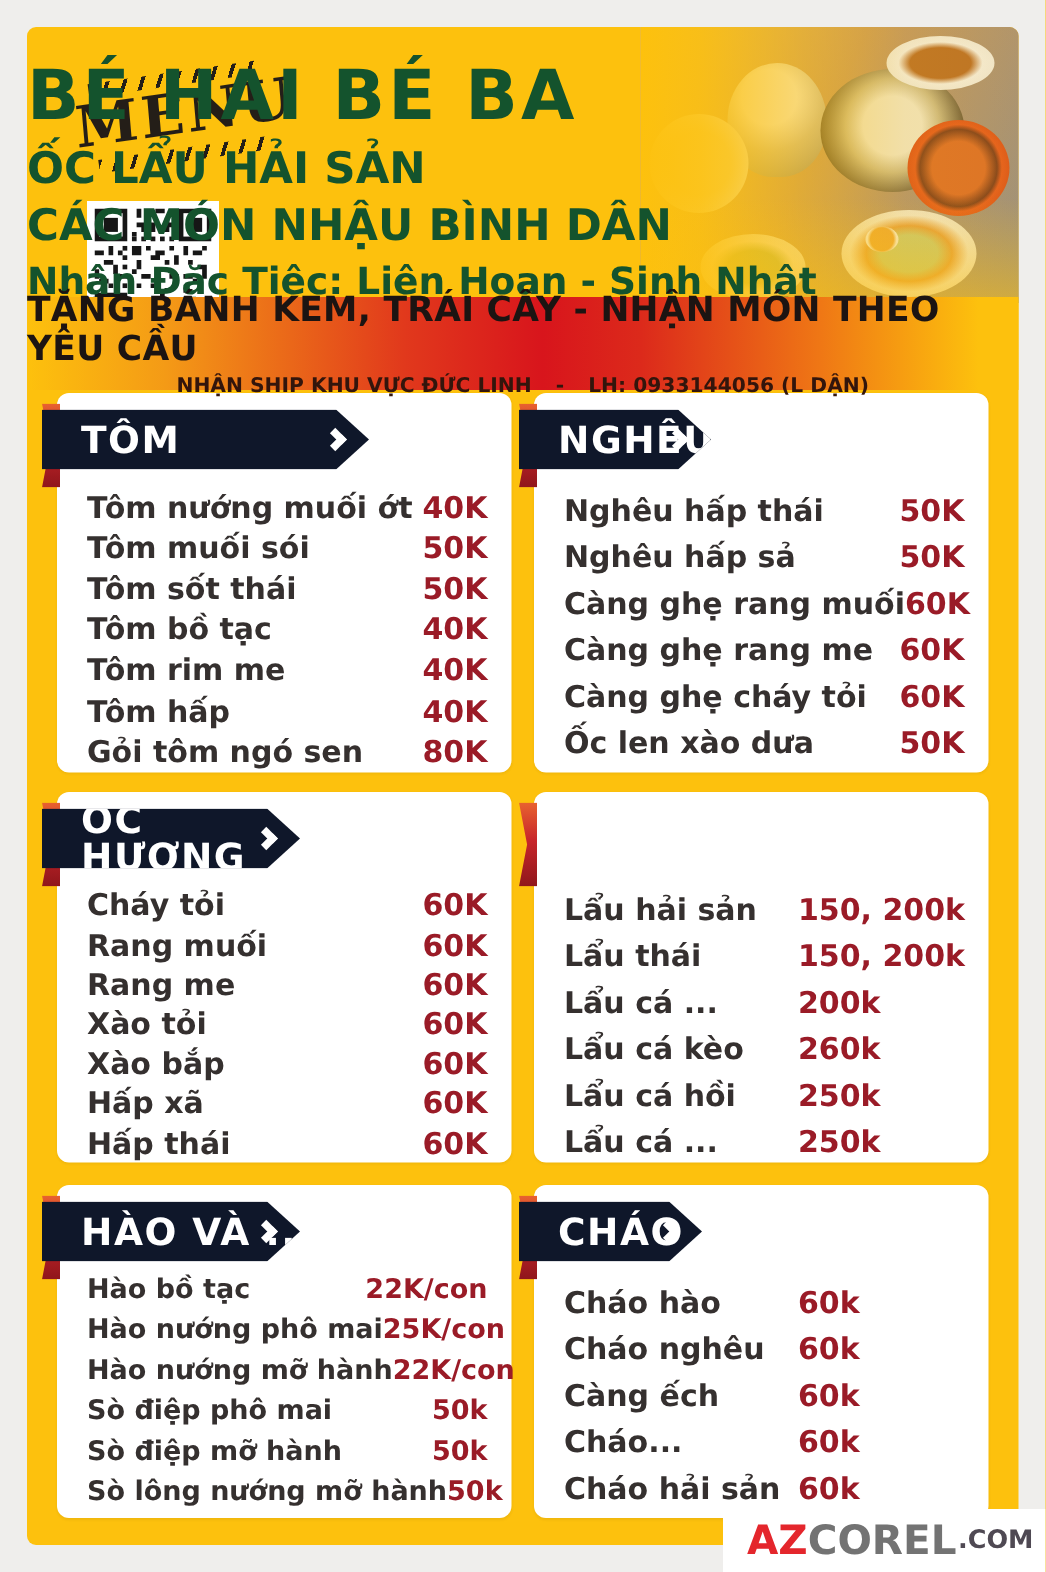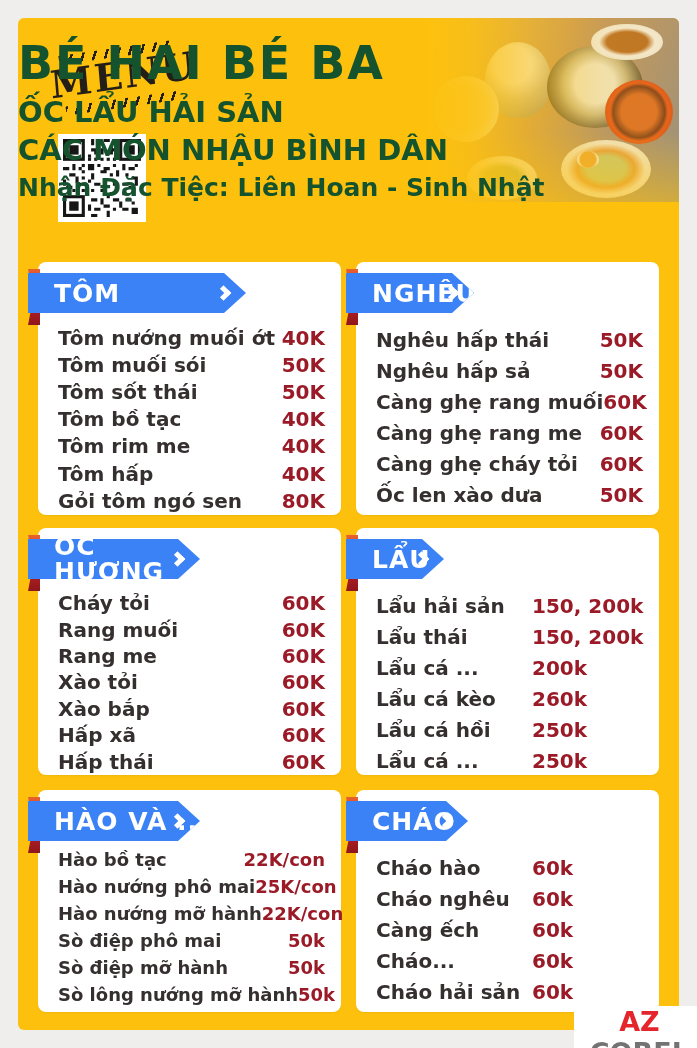--- a/index.html
+++ b/index.html
@@ -77,21 +77,21 @@
   #card-tom   { left:20px;  top:244px; height:253px; }
   #card-ngheu { left:338px; top:244px; height:253px; }
   #card-oc    { left:20px;  top:510px; height:247px; }
   #card-lau   { left:338px; top:510px; height:247px; }
   #card-hao   { left:20px;  top:772px; height:222px; }
   #card-chao  { left:338px; top:772px; height:222px; }
   .tail { position:absolute; left:-10px; top:7px; width:12px; height:56px; z-index:1;
     background:linear-gradient(180deg,#E8622F 0%,#C8262B 45%,#8F161B 100%);
     clip-path:polygon(0 0,100% 0,100% 100%,0 100%,45% 50%); }
   .ribbon { position:absolute; left:-10px; top:11px; height:40px; z-index:2;
-    background:#3b82f6; display:flex; align-items:center; padding-left:26px;
+    background:#0f172a; display:flex; align-items:center; padding-left:26px;
     clip-path:polygon(0 0,calc(100% - 22px) 0,100% 50%,calc(100% - 22px) 100%,0 100%); }
   .rb-label { color:#fff; font-size:25px; font-weight:800; letter-spacing:1px; line-height:1; }
   .notch { position:absolute; right:17px; top:50%; width:11px; height:11px;
     border-top:5px solid #fff; border-right:5px solid #fff;
     transform:translateY(-50%) rotate(45deg); }
   #card-tom   .ribbon { width:218px; }
   #card-ngheu .ribbon { width:128px; }
   #card-oc    .ribbon { width:172px; }
   #card-lau   .ribbon { width:98px;  }
   #card-hao   .ribbon { width:172px; }
@@ -104,21 +104,21 @@
   #card-ngheu .row, #card-lau .row { height:31px; }
   #card-chao .row { height:31px; }
   #card-hao .items { margin-top:56px; }
   #card-hao .row { height:27px; }
   #card-hao .nm, #card-hao .pr { font-size:18px; }
   .price-left .nm { flex:0 0 156px; }
   .price-left .pr { margin-left:0; flex:1; text-align:left; }
   
   .watermark { position:absolute; right:0; bottom:0; height:42px; z-index:6;
     background:#fff; display:flex; align-items:center; padding:0 8px 0 16px;
-    font-weight:800;flex-direction:column; }
+    font-weight:800; }
   .wm-az    { color:#E4262C; font-size:27px; }
   .wm-corel { color:#737373; font-size:27px; }
   .wm-com   { color:#4F4953; font-size:17px; margin-left:1px; }
 </style>
 </head>
 <body>
 
 <div class="poster">
 
   <div class="photo">
@@ -175,20 +175,28 @@
     </svg>
   </div>
 
   <div class="head">
     <h1 class="title">BÉ HAI BÉ BA</h1>
     <div class="sub1">ỐC LẨU HẢI SẢN</div>
     <div class="sub2">CÁC MÓN NHẬU BÌNH DÂN</div>
     <div class="sub3">Nhận Đặc Tiệc: Liên Hoan - Sinh Nhật</div>
   </div>
 
+  <div class="banner">
+    <div class="b1">TẶNG BÁNH KEM, TRÁI CÂY - NHẬN MÓN THEO YÊU CẦU</div>
+    <div class="b2">
+      <span>NHẬN SHIP KHU VỰC ĐỨC LINH</span>
+      <span>-</span>
+      <span>LH: 0933144056 (L DẬN)</span>
+    </div>
+  </div>
 
   <section class="card" id="card-tom">
     <div class="tail"></div>
     <div class="ribbon">
       <span class="rb-label">TÔM</span>
       <span class="notch"></span>
     </div>
     <ul class="items">
       <li class="row">
           <span class="nm">Tôm nướng muối ớt</span>
@@ -288,24 +296,20 @@
         </li>
       <li class="row">
           <span class="nm">Hấp thái</span>
           <span class="pr">60K</span>
         </li>
     </ul>
   </section>
 
   <section class="card price-left" id="card-lau">
     <div class="tail"></div>
-    <div class="ribbon">
-      <span class="rb-label">LẨU</span>
-      <span class="notch"></span>
-    </div>
     <ul class="items">
       <li class="row">
           <span class="nm">Lẩu hải sản</span>
           <span class="pr">150, 200k</span>
         </li>
       <li class="row">
           <span class="nm">Lẩu thái</span>
           <span class="pr">150, 200k</span>
         </li>
       <li class="row">

